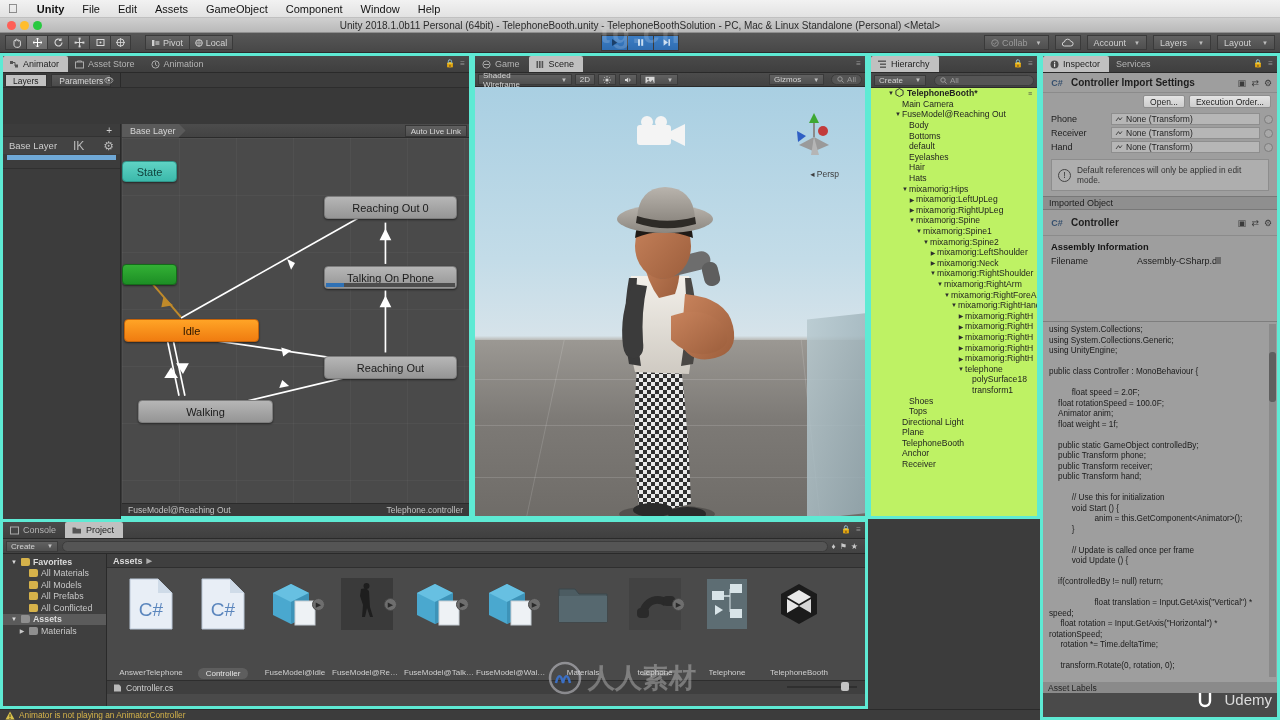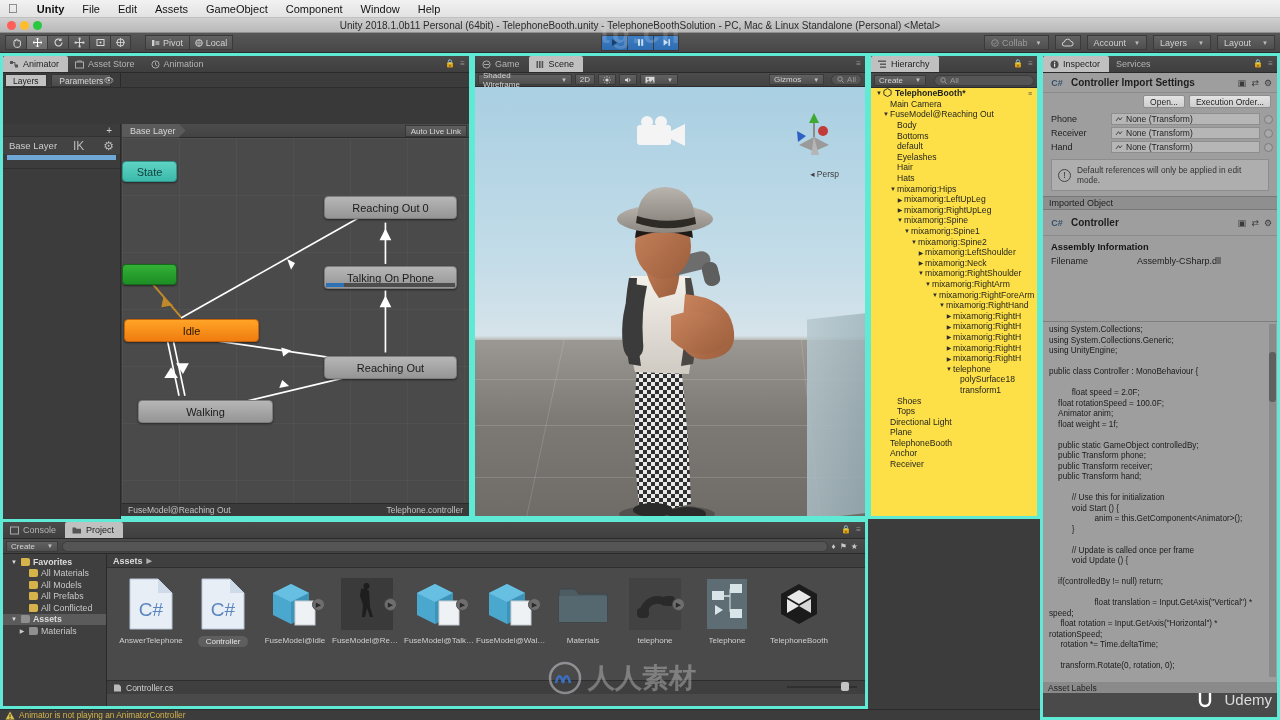--- a/index.html
+++ b/index.html
@@ -189,21 +189,21 @@
   .persplabel { position:absolute; right:26px; top:82px; font-size:8.5px; color:#3e3e3e; }
   .camicon { position:absolute; left:160px; top:28px; }
 
   
   #hierarchy { left:868px; top:53px; width:172px; height:466px; }
   .hier-toolbar {
     height:15px; background:linear-gradient(#4c4c4c,#424242);
     display:flex; align-items:center; gap:4px; padding:0 3px;
     border-bottom:1px solid #2a2a2a;
   }
-  .hier-list { position:absolute; left:0; top:32px; right:0; bottom:0; overflow:hidden; background:#fde047; }
+  .hier-list { position:absolute; left:0; top:32px; right:0; bottom:0; overflow:hidden; background:#bef264;padding-left:12px; }
   .hrow { height:10.6px; display:flex; align-items:center; font-size:8.6px;
     color:#1f1f1f; white-space:nowrap; }
   .hrow .tw { width:8px; text-align:center; font-size:6px; color:#2d2d2d; flex:none; }
   .hrow .cube { margin-right:3px; }
   .hrow.root { font-weight:bold; }
   .dots { margin-left:auto; padding-right:5px; font-size:7px; color:#4a4a4a; }
 
   
   #inspector { left:1040px; top:53px; width:240px; height:667px; }
   .insp-body { position:absolute; left:0; top:17px; right:0; bottom:0; background:#9e9e9e; overflow:hidden; }
@@ -257,21 +257,21 @@
   .trow .fld.gray { background:#8f8f8f; }
   .trow.bold { font-weight:bold; color:#dcdcdc; }
   .proj-right { flex:1; position:relative; background:#4a4a4a; }
   .assetsbar { height:14px; background:#3f3f3f; display:flex; align-items:center;
     padding-left:6px; gap:4px; font-size:9px; color:#dcdcdc; font-weight:bold;
     border-bottom:1px solid #2f2f2f; }
   .assetgrid { position:absolute; left:0; right:0; top:14px; bottom:26px; display:flex; gap:0; padding:8px 0 0 8px; }
   .asset { width:72px; display:flex; flex-direction:column; align-items:center; gap:4px; position:relative; }
   .asset .thumb { width:56px; height:56px; display:flex; align-items:center; justify-content:center; position:relative; }
   .asset .nm { font-size:8px; color:#d0d0d0; max-width:70px; text-align:center;
-    overflow:hidden; text-overflow:ellipsis; white-space:nowrap; }
+    overflow:hidden; text-overflow:ellipsis; white-space:nowrap;margin-top:32px; }
   .asset.sel .nm { background:#5e5e5e; border-radius:7px; padding:1px 8px; color:#e6e6e6; }
   .playbadge { position:absolute; right:-2px; top:22px; width:13px; height:13px; border-radius:50%;
     background:#6e6e6e; border:1px solid #4a4a4a; display:flex; align-items:center; justify-content:center;
     font-size:7px; color:#2a2a2a; }
   .projfooter { position:absolute; left:0; right:0; bottom:12px; height:14px; background:#3f3f3f;
     border-top:1px solid #2e2e2e; display:flex; align-items:center; gap:4px; padding-left:6px;
     font-size:8.5px; color:#d2d2d2; }
   .projslider { position:absolute; right:8px; bottom:14px; width:70px; height:10px; }
   .projslider .tr { position:absolute; left:0; right:0; top:4px; height:2px; background:#2f2f2f; }
   .projslider .kn { position:absolute; right:8px; top:0; width:8px; height:9px; background:#c3c3c3; border-radius:2px; }

